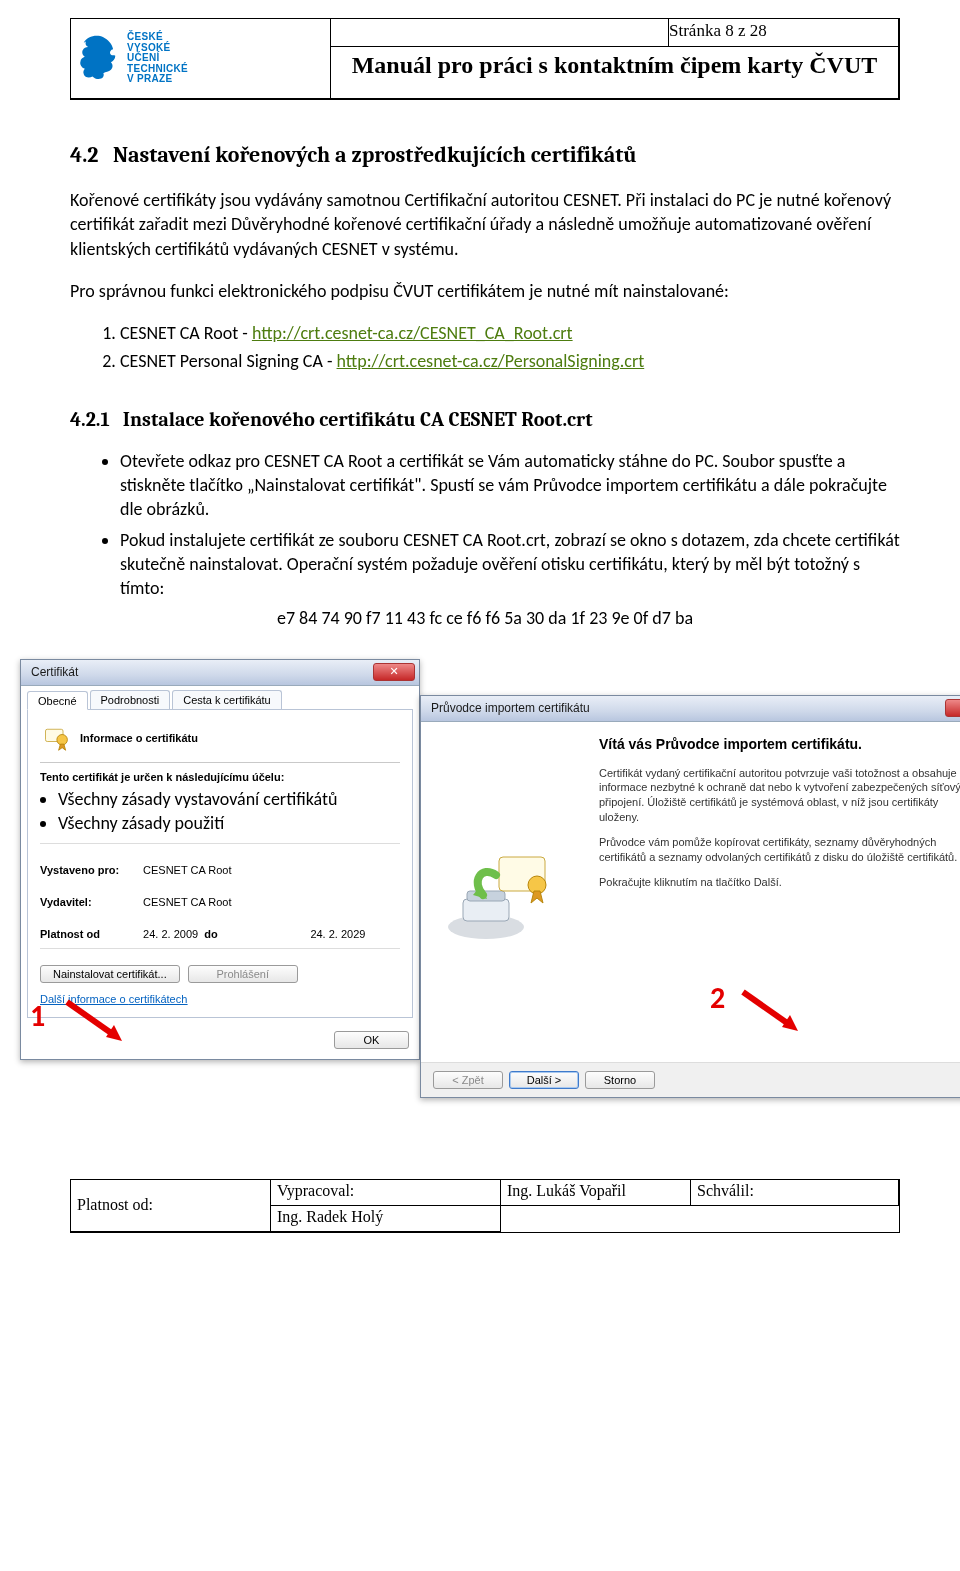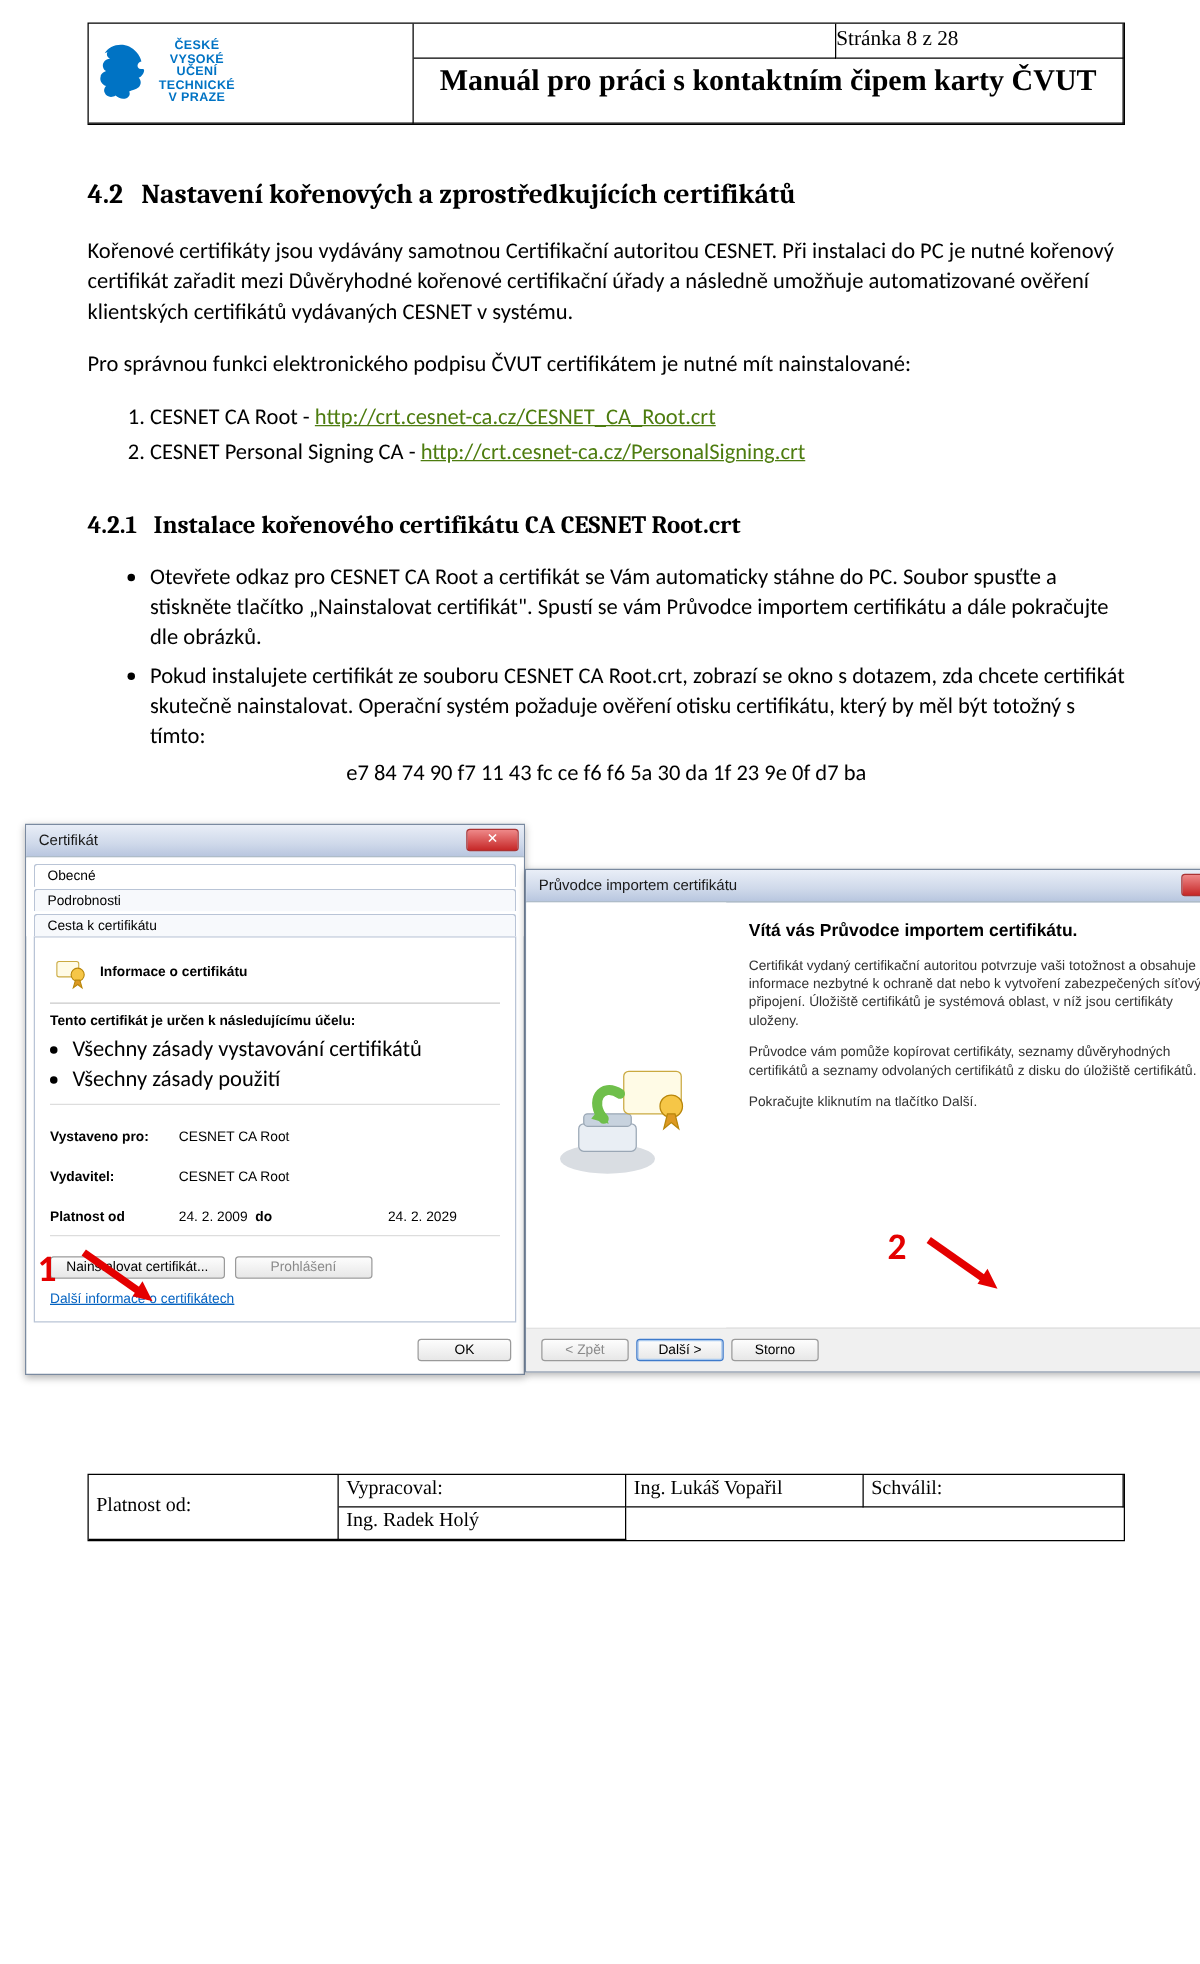--- a/index.html
+++ b/index.html
@@ -12,21 +12,21 @@
   }
   .page { padding: 18px 60px 30px 70px; }
   
   .hdr {
     display: grid;
     grid-template-columns: 260px 1fr 230px;
     grid-template-rows: 28px 52px;
     border: 1px solid #000;
   }
   .hdr > div { border: 1px solid #000; border-top: 0; border-left: 0; }
-  .hdr .logo-cell { grid-row: 1 / span 2; grid-column: 1; display: flex; align-items: center; gap: 6px; padding: 4px 6px; text-align: center; }
+  .hdr .logo-cell { grid-row: 1 / span 2; grid-column: 1; display: flex; align-items: center; gap: 6px; padding: 4px 6px; }
   .hdr .mid-top { grid-row: 1; grid-column: 2; }
   .hdr .page-no { grid-row: 1; grid-column: 3; text-align: left; font-family: "Times New Roman", serif; font-size: 17px; padding-top: 2px; }
   .hdr .title-cell { grid-row: 2; grid-column: 2 / span 2; text-align: center; font-family: "Times New Roman", serif; font-weight: bold; font-size: 24px; padding: 3px 4px; line-height: 1.25; }
   .lion { width: 44px; height: 50px; }
   .uni-text { font-family: Arial, sans-serif; font-size: 10px; font-weight: bold; color: #0073c4; line-height: 1.05; letter-spacing: .3px; }
   
   h2.sec { font-family: Cambria, "Times New Roman", serif; font-weight: bold; font-size: 22px; margin: 42px 0 20px; }
   h3.subsec { font-family: Cambria, "Times New Roman", serif; font-weight: bold; font-size: 20px; margin: 34px 0 18px; }
   p.body, li { font-family: Calibri, "Segoe UI", sans-serif; font-size: 18px; line-height: 1.35; }
   p.body { margin: 0 0 18px; }
@@ -52,21 +52,21 @@
     padding: 0 4px 0 10px;
     font-size: 12px; color: #1a1a1a;
     border-bottom: 1px solid #9ab;
   }
   .closebtn {
     width: 42px; height: 18px;
     background: linear-gradient(#e88, #c62828);
     border: 1px solid #a33; border-radius: 3px;
     color: #fff; font-size: 11px; line-height: 15px; text-align: center;
   }
-  .tabs { display: flex; gap: 2px; padding: 4px 6px 0 6px; background: #fff; font-size: 11px; flex-direction: column; }
+  .tabs { display: flex; gap: 2px; padding: 4px 6px 0 6px; background: #fff; font-size: 11px; }
   .tab { padding: 3px 10px 2px; border: 1px solid #b9c4d6; border-bottom: none; background: #f7f9fc; border-radius: 3px 3px 0 0; }
   .tab.active { background: #fff; font-weight: 400; border-bottom: 1px solid #fff; position: relative; top: 1px; }
   .tabbody { border: 1px solid #b9c4d6; margin: 0 6px 6px; padding: 10px 12px 12px; font-size: 11px; background: #fff; }
   .cert-info-bar { display: flex; align-items: center; gap: 10px; border-bottom: 1px solid #c9c9c9; padding: 4px 2px 10px; margin-bottom: 8px; }
   .award-badge { width: 28px; height: 28px; }
   .purpose { font-weight: bold; margin: 6px 0 4px; }
   .sub-ul { margin: 2px 0 6px 18px; padding: 0; list-style: disc; font-size: 11px; }
   .kv { margin: 20px 0 4px; }
   .kv b { display: inline-block; width: 100px; }
   .hr { border-top: 1px solid #ddd; margin: 8px 0; }

